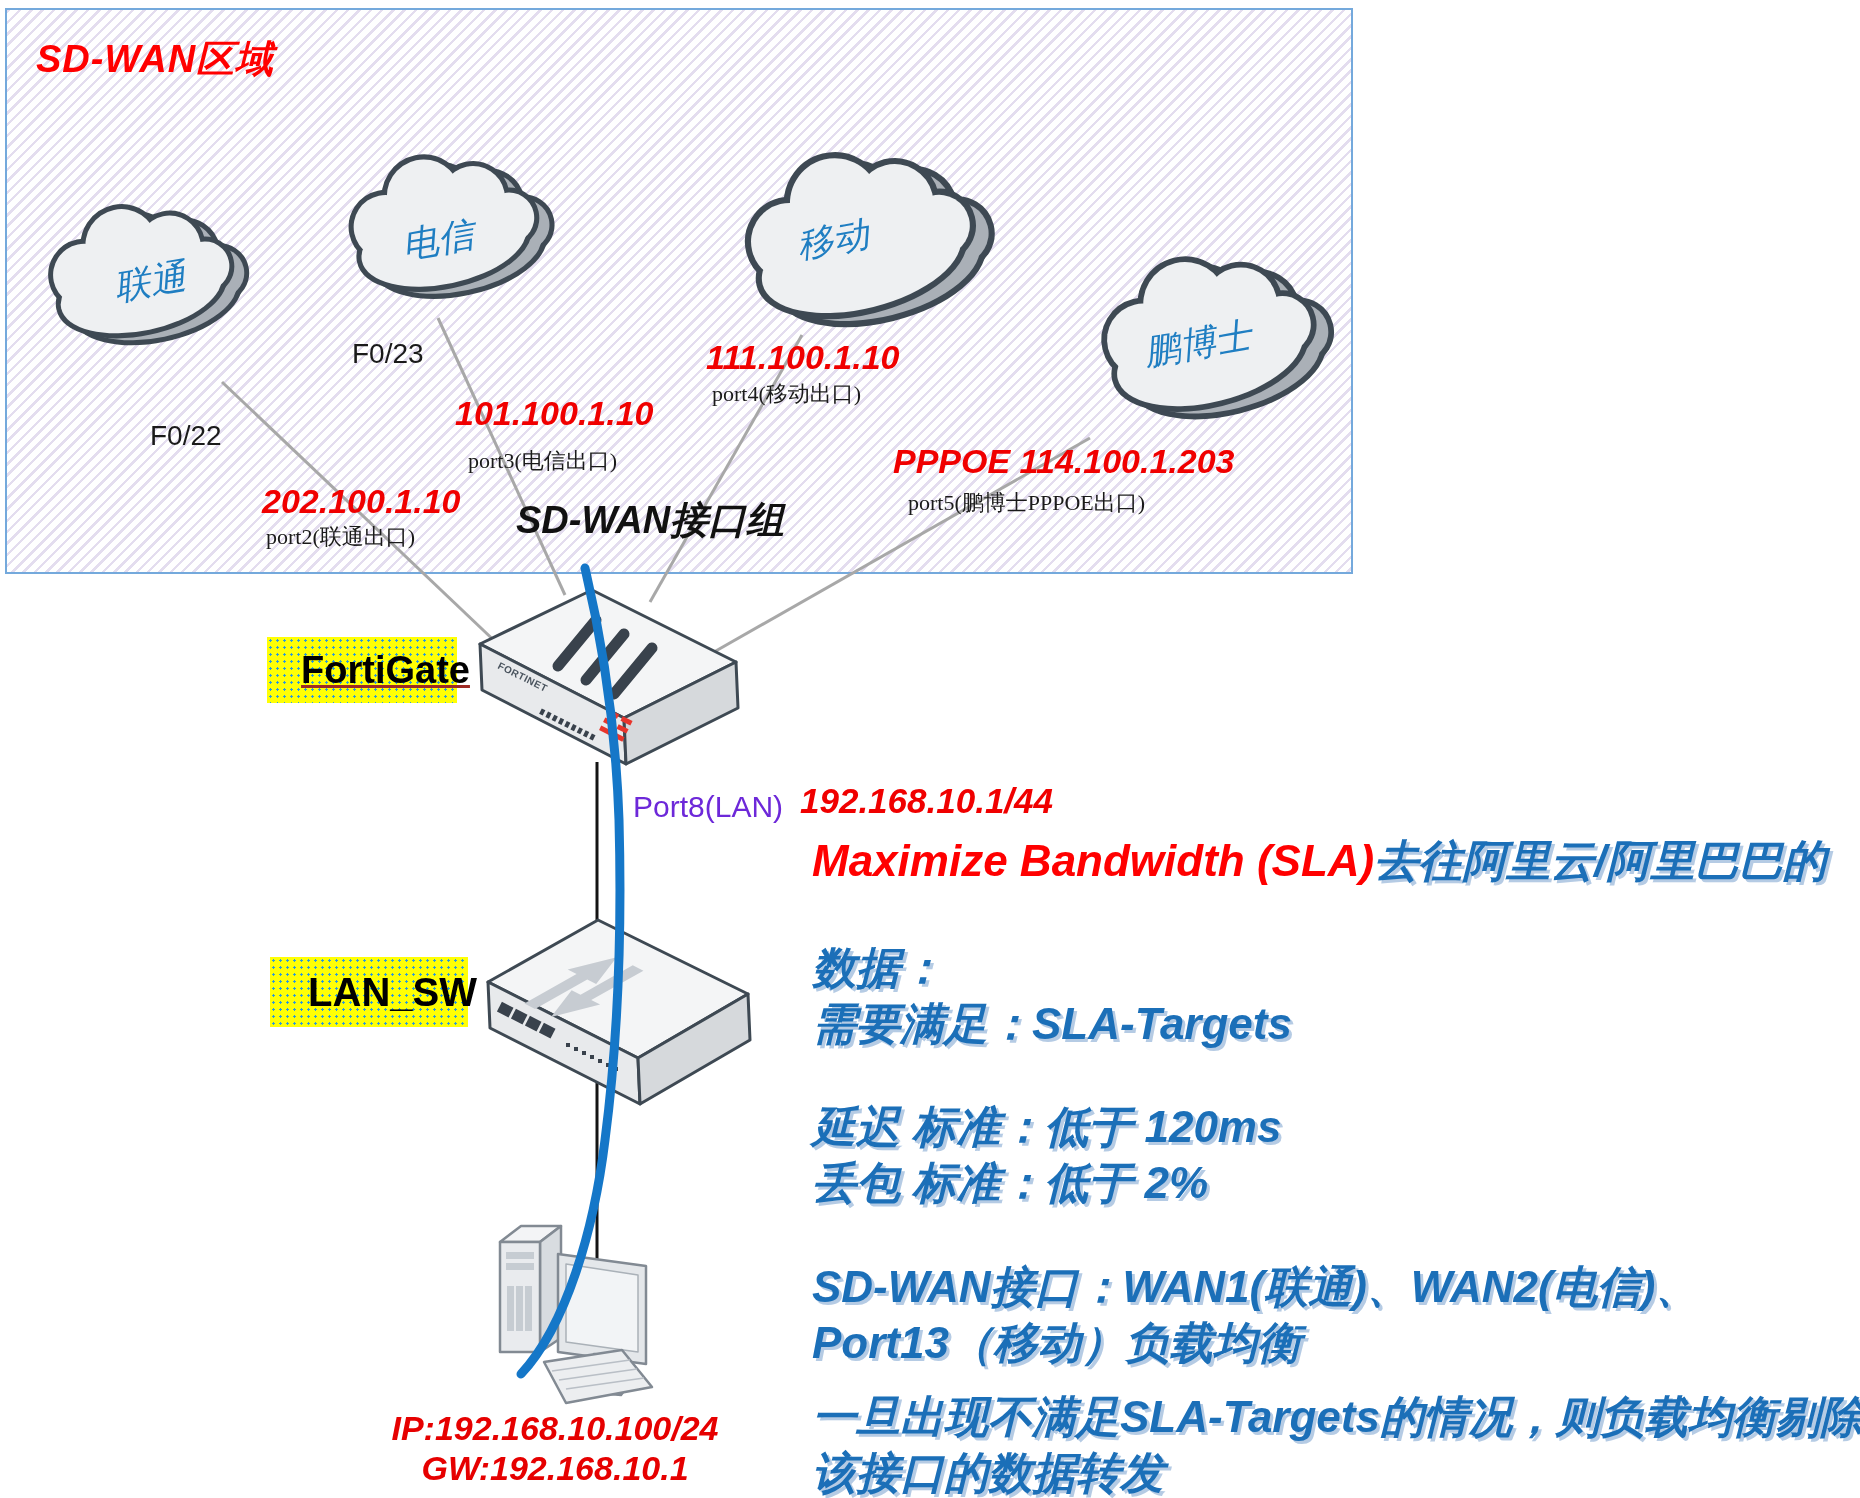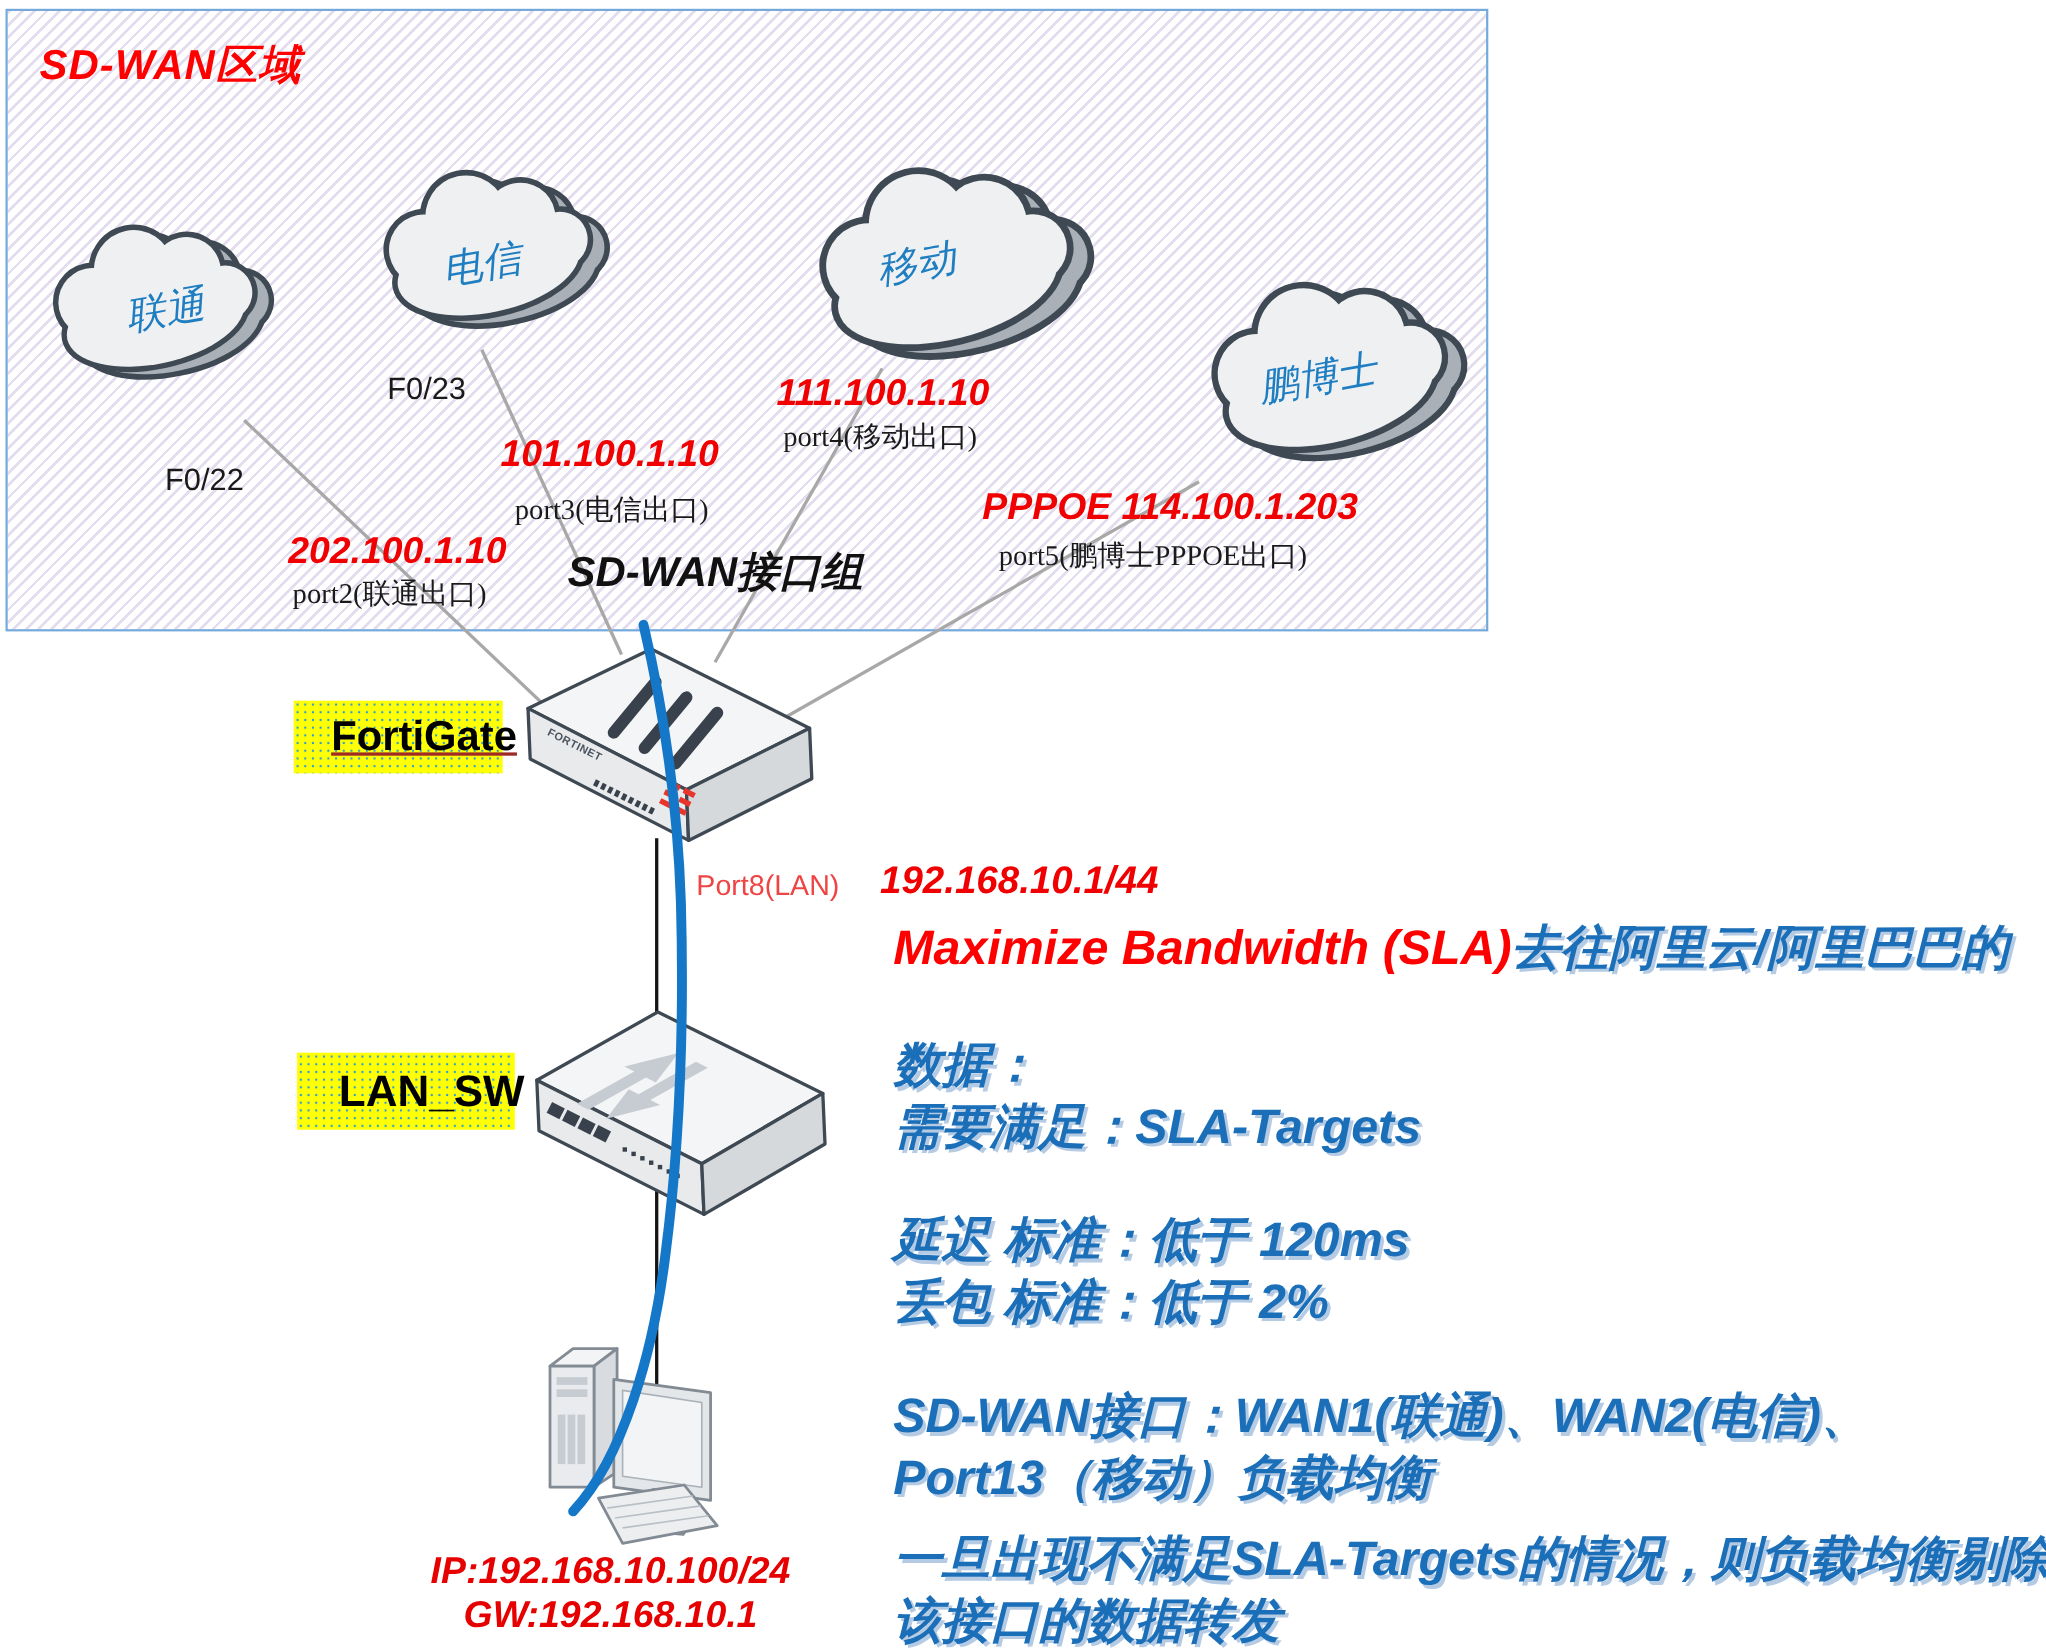--- a/index.html
+++ b/index.html
@@ -21,37 +21,37 @@
     font-size:38px;font-weight:bold;font-style:italic;color:#ff0000;
     letter-spacing:1px;white-space:nowrap;
   }
   .cloud-label{
     font-size:36px;font-style:italic;color:#1f7ec2;
     font-family:"DejaVu Serif","Liberation Serif",serif;
     white-space:nowrap;text-align:center;transform:rotate(-10deg);
   }
   .iface-label{font-size:28px;color:#1a1a1a;white-space:nowrap;}
   .ip-label{font-size:34px;font-weight:bold;font-style:italic;color:#f00000;white-space:nowrap;}
-  .port-label{font-size:26px;color:#1a1a1a;white-space:nowrap;
+  .port-label{font-size:22px;color:#1a1a1a;white-space:nowrap;
     font-family:"Liberation Serif","DejaVu Serif",serif;}
   .group-label{
     font-size:38px;font-weight:bold;font-style:italic;color:#111;white-space:nowrap;
   }
   .hl{
     background-color:#ffff05;
     background-image:radial-gradient(circle,#2e9bd6 1.2px,rgba(0,0,0,0) 1.4px);
     background-size:7px 7px;
     color:#000;font-weight:800;text-align:center;
     display:flex;align-items:center;justify-content:center;
     box-sizing:border-box;white-space:nowrap;padding-left:47px;
   }
   .hl-fortigate{left:267px;top:637px;width:190px;height:66px;font-size:38px;
     text-decoration:underline;text-decoration-color:#9e2b25;text-decoration-thickness:3px;}
   .hl-lansw{left:270px;top:957px;width:198px;height:70px;font-size:40px;}
-  .lanport{left:633px;top:790px;font-size:26px;color:#ef4444;white-space:nowrap;}
+  .lanport{left:633px;top:790px;font-size:30px;color:#6d28d9;white-space:nowrap;}
   .lanip{left:800px;top:781px;font-size:35px;font-weight:bold;font-style:italic;color:#f00000;white-space:nowrap;}
   .note{
     font-size:44px;font-weight:bold;font-style:italic;color:#1b6fb8;
     white-space:nowrap;text-shadow:3px 3px 0 rgba(120,160,205,0.55);
   }
   .note .red{color:#ff0000;text-shadow:none;}
   .host-text{
     left:350px;top:1408px;width:410px;text-align:center;
     font-size:34px;font-weight:bold;font-style:italic;color:#e60000;line-height:40px;
     white-space:nowrap;

